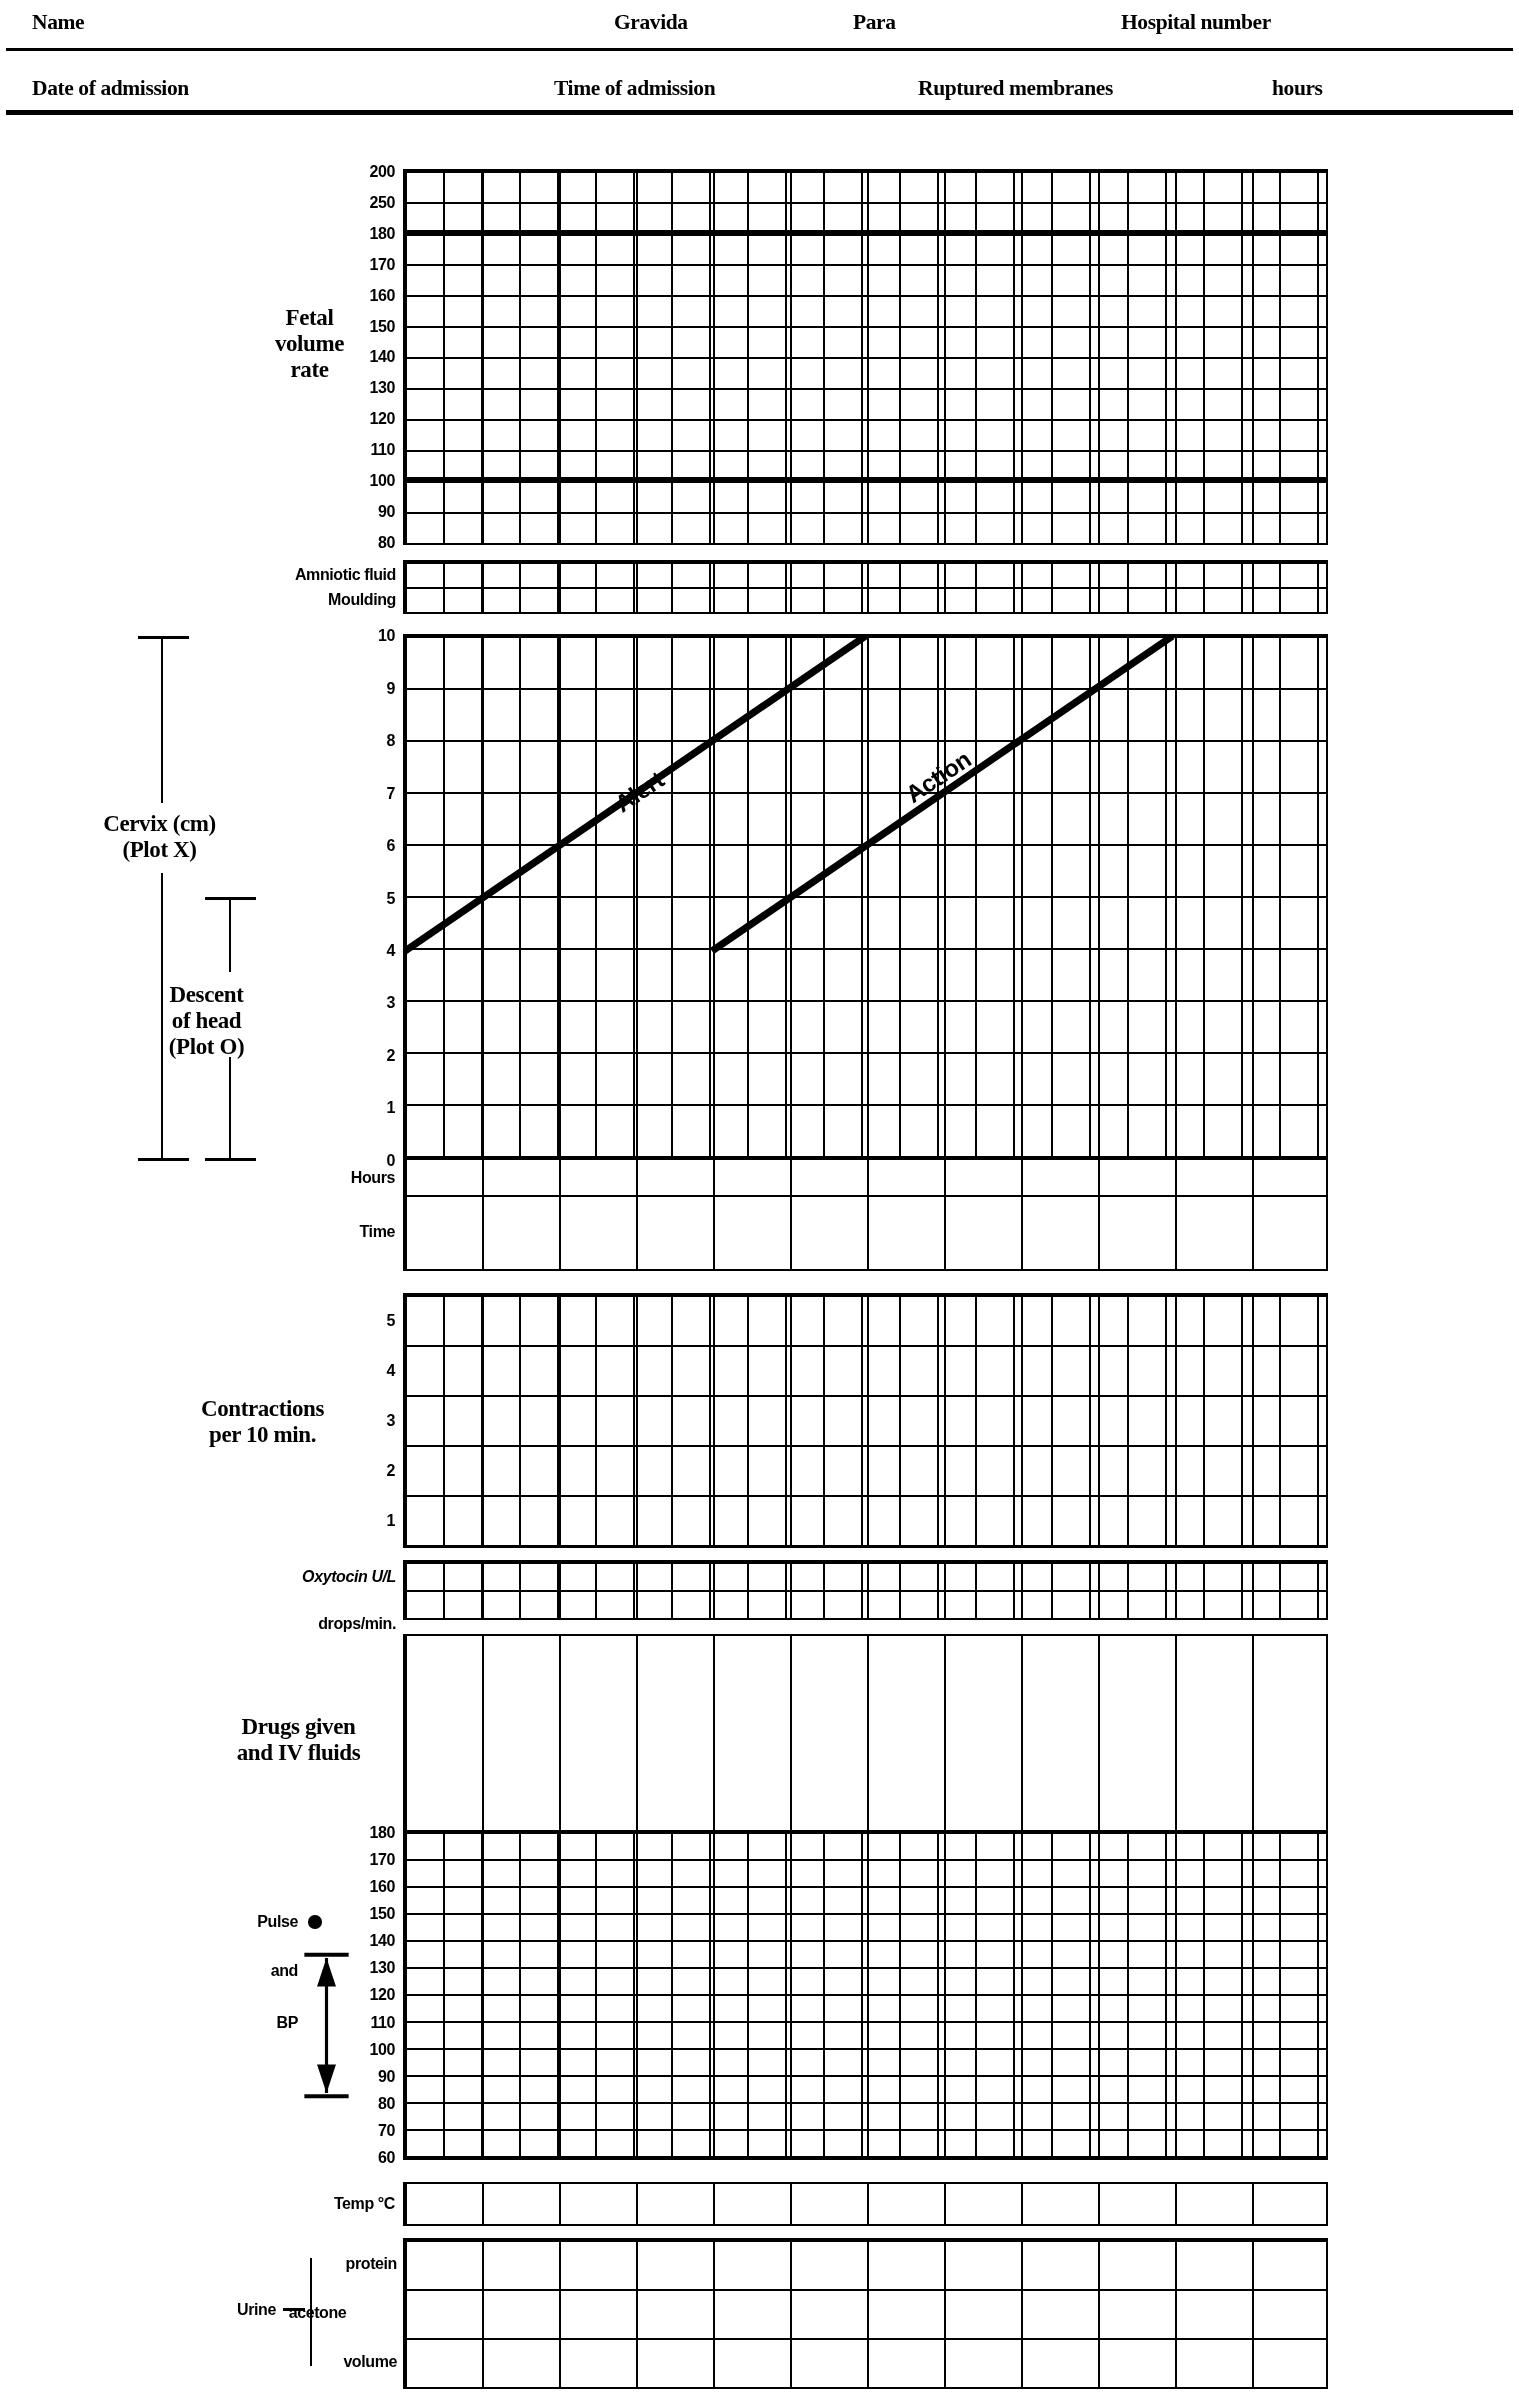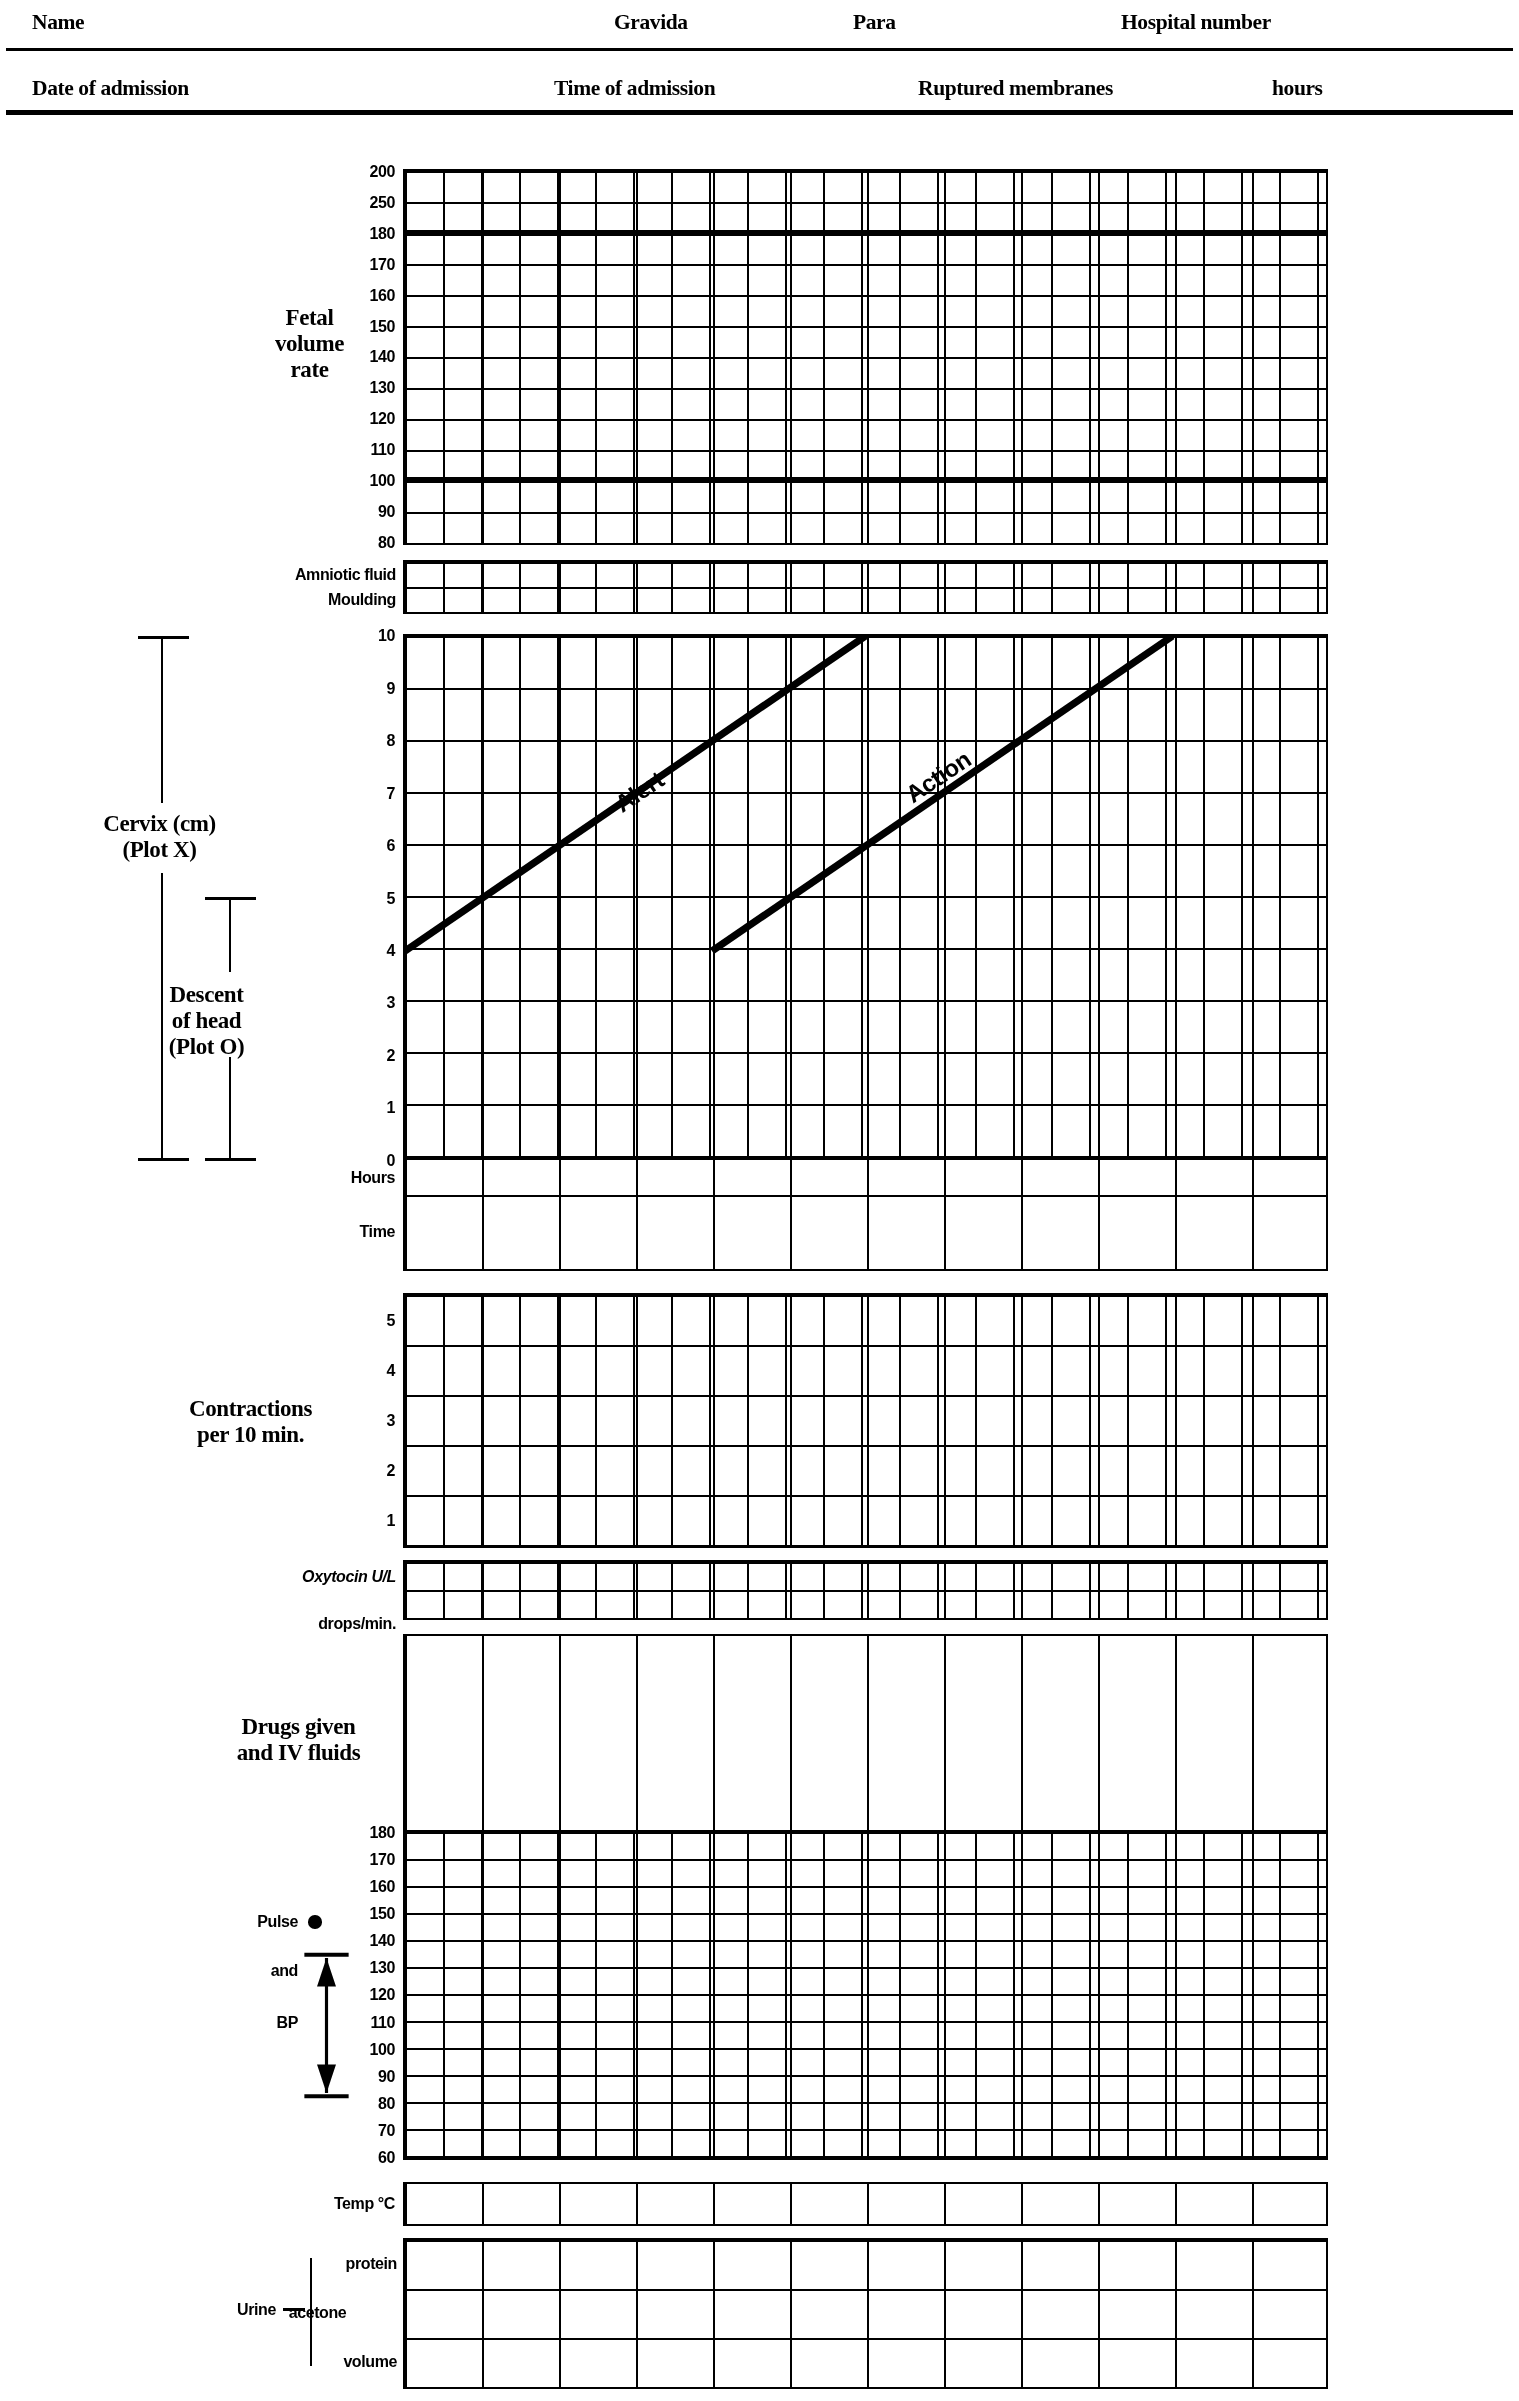--- a/index.html
+++ b/index.html
@@ -119,21 +119,21 @@
   <div class="grid cols-hour" style="left:403px;top:1158px;width:925px;height:39px;"></div>
   <div class="grid cols-hour" style="left:403px;top:1195px;width:925px;height:76px;"></div>
   <div class="axis" style="left:238px;top:1165px;width:157px;">Hours</div>
   <div class="axis" style="left:238px;top:1219px;width:157px;">Time</div>
 
   <div class="grid" style="left:403px;top:1293px;width:925px;height:255px;
               background-image:
                 repeating-linear-gradient(to bottom,#000 0 1.6px,transparent 1.6px 50px),
                 repeating-linear-gradient(to right,#000 0 2.4px,transparent 2.4px 77px),
                 repeating-linear-gradient(to right,#000 0 1.6px,transparent 1.6px 38px);"></div>
-  <div class="lbl c stack" style="left:163px;top:1396px;width:175px;font-size:23px;">
+  <div class="lbl c stack" style="left:175px;top:1396px;width:175px;font-size:23px;">
     <div>Contractions</div>
     <div>per 10 min.</div>
   </div>
   <div class="axis" style="left:316px;top:1308px;">5</div>
   <div class="axis" style="left:316px;top:1358px;">4</div>
   <div class="axis" style="left:316px;top:1408px;">3</div>
   <div class="axis" style="left:316px;top:1458px;">2</div>
   <div class="axis" style="left:316px;top:1508px;">1</div>
 
   <div class="grid" style="left:403px;top:1560px;width:925px;height:60px;

